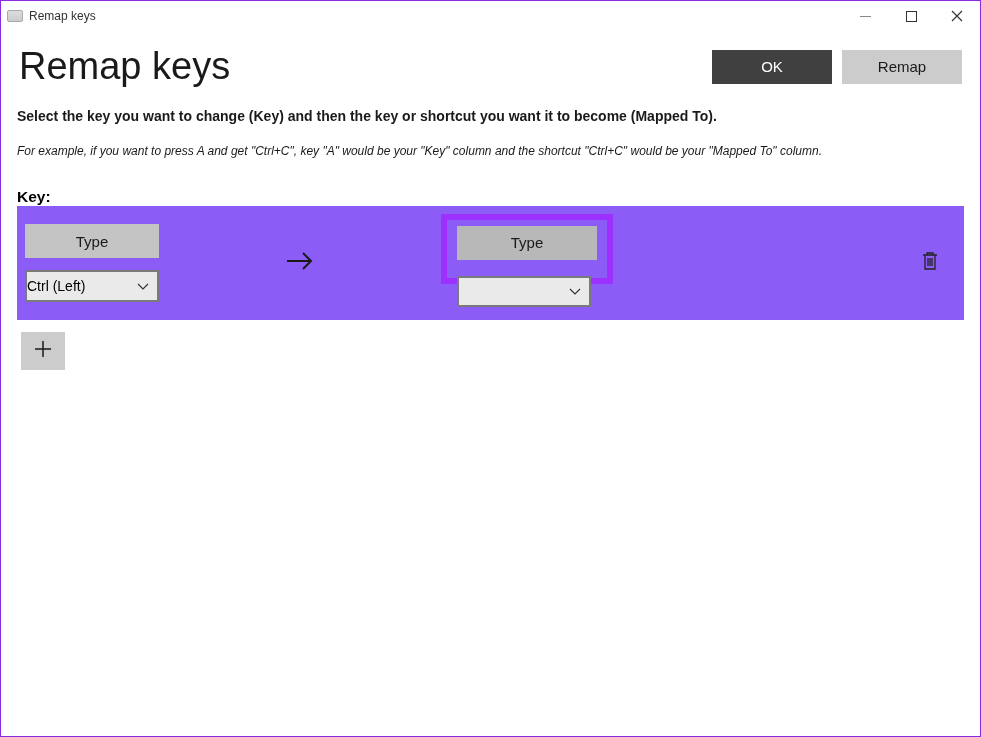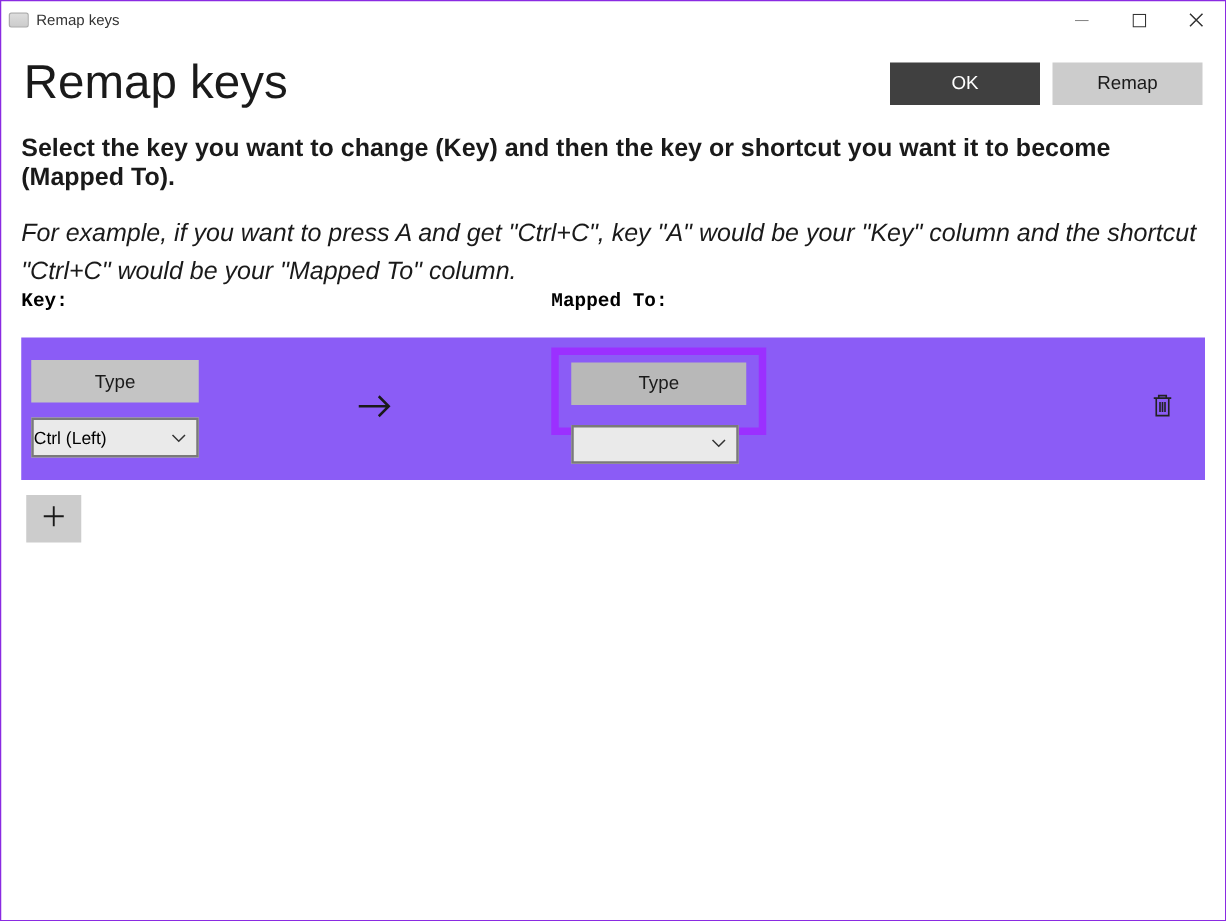--- a/index.html
+++ b/index.html
@@ -69,37 +69,37 @@
       font-size: 15px;
       cursor: pointer;
       border: none;
     }
     .btn-primary { background: #404040; color: #fff; }
     .btn-secondary { background: #cccccc; color: #1a1a1a; margin-left: 10px; }
     .content {
       padding: 0 16px;
     }
     .instruction {
-      font-size: 20px;
+      font-size: 14px;
       color: #1a1a1a;
       margin-bottom: 18px;
       font-weight: 600;
     }
     .example {
-      font-size: 20px;
+      font-size: 12px;
       font-style: italic;
       color: #1a1a1a;
+      margin-bottom: 28px;
       line-height: 1.5;
     }
     .columns-head {
       display: flex;
       font-weight: 700;
       font-size: 15.5px;
-      margin-bottom: 20px;
-      font-family: Liberation Mono, monospace;
+      margin-bottom: 0;
     }
     .col-key-head { width: 424px; }
     .col-mapped-head { flex: 1; }
     .row {
       background: #8b5cf6;
       padding: 14px 8px;
       display: flex;
       align-items: center;
       position: relative;
       height: 114px;
@@ -211,21 +211,20 @@
     <div class="btn btn-secondary">Remap</div>
   </div>
 </div>
 
 <div class="content">
   <p class="instruction">Select the key you want to change (Key) and then the key or shortcut you want it to become (Mapped To).</p>
   <p class="example">For example, if you want to press A and get "Ctrl+C", key "A" would be your "Key" column and the shortcut "Ctrl+C" would be your "Mapped To" column.</p>
 
   <div class="columns-head">
     <div class="col-key-head">Key:</div>
-    <div class="col-mapped-head">Mapped To:</div>
   </div>
 
   <div class="row">
     <div class="col-key">
       <div class="type-btn">Type</div>
       <div class="dropdown">
         <span>Ctrl (Left)</span>
         <span class="chev">
           <svg width="12" height="8" viewBox="0 0 12 8">
               <path d="M1 1 L6 6 L11 1" fill="none" stroke="#333" stroke-width="1.2"></path>

